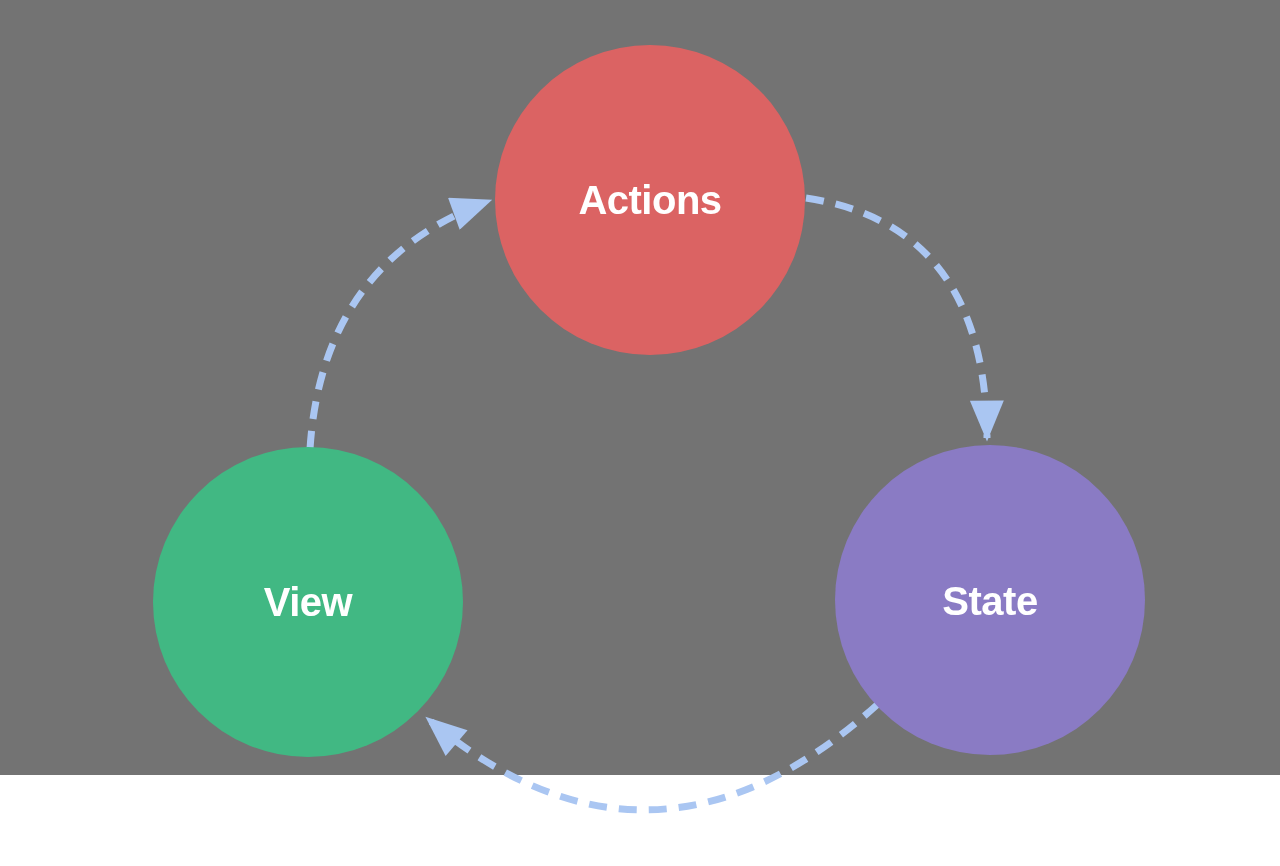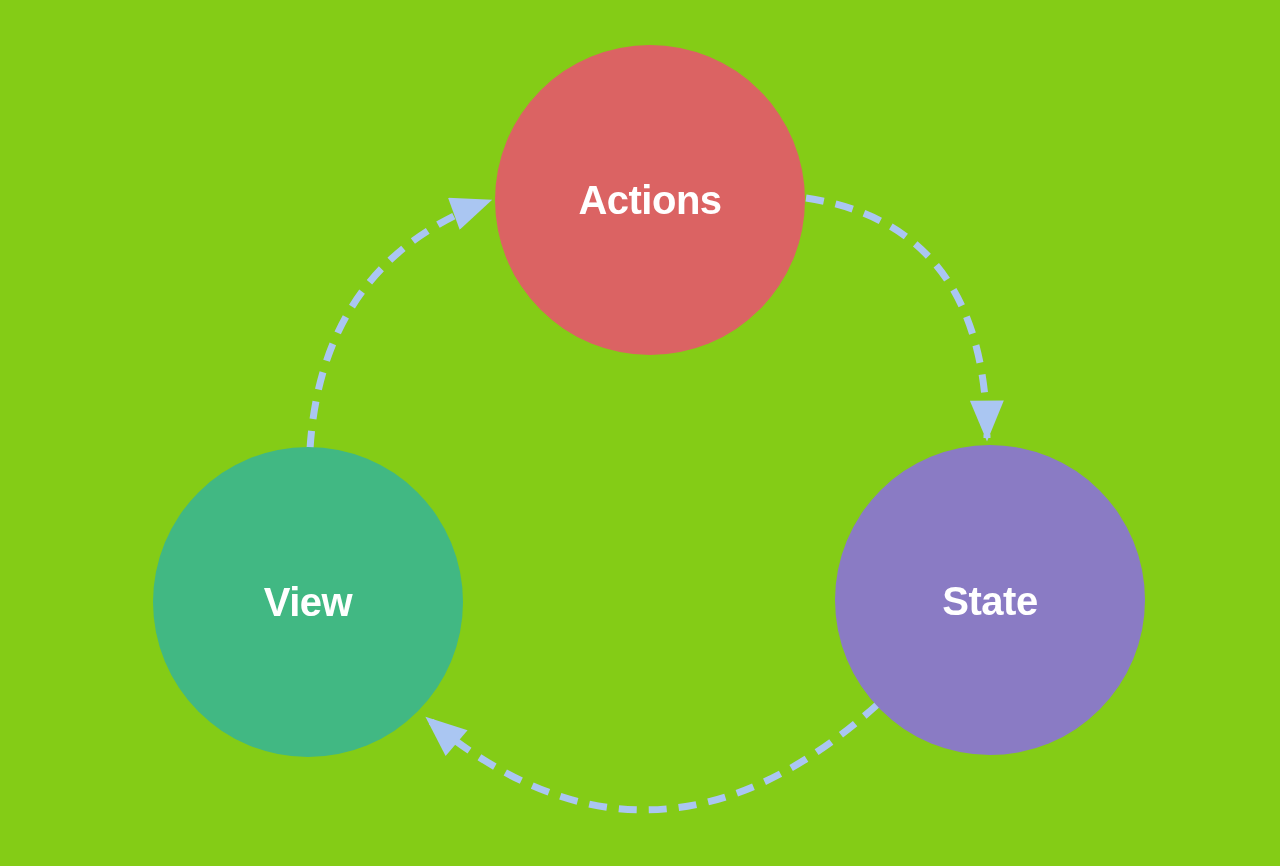--- a/index.html
+++ b/index.html
@@ -7,22 +7,22 @@
     padding: 0;
     background: #ffffff;
     width: 1280px;
     height: 866px;
     overflow: hidden;
     font-family: "Liberation Sans", sans-serif;
   }
   .canvas {
     position: relative;
     width: 1280px;
-    height: 866px;
-    background: #84cc16;
+    height: 775px;
+    background: #737373;
   }
   .edge {
     fill: none;
     stroke-width: 7;
     stroke-dasharray: 18 12;
     stroke-linecap: butt;
   }
   .node-label {
     font-family: "Liberation Sans", sans-serif;
     font-weight: 700;

